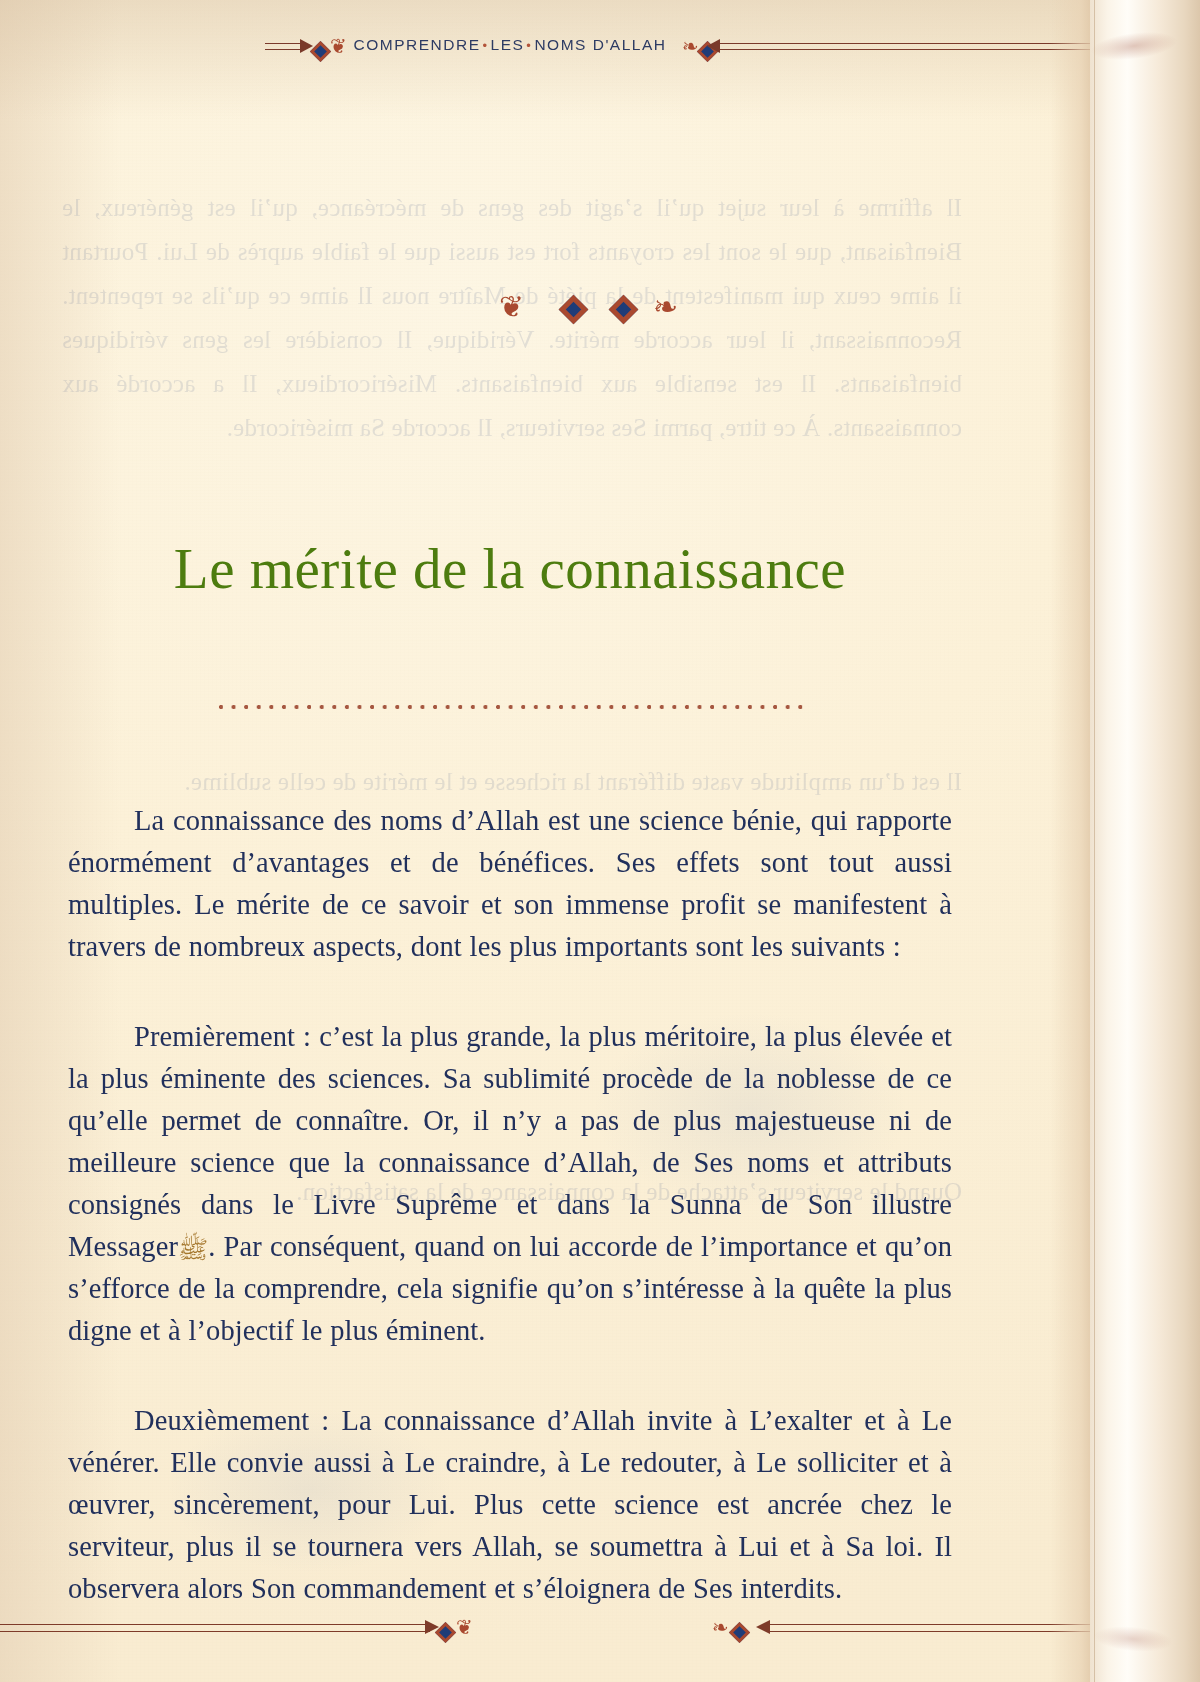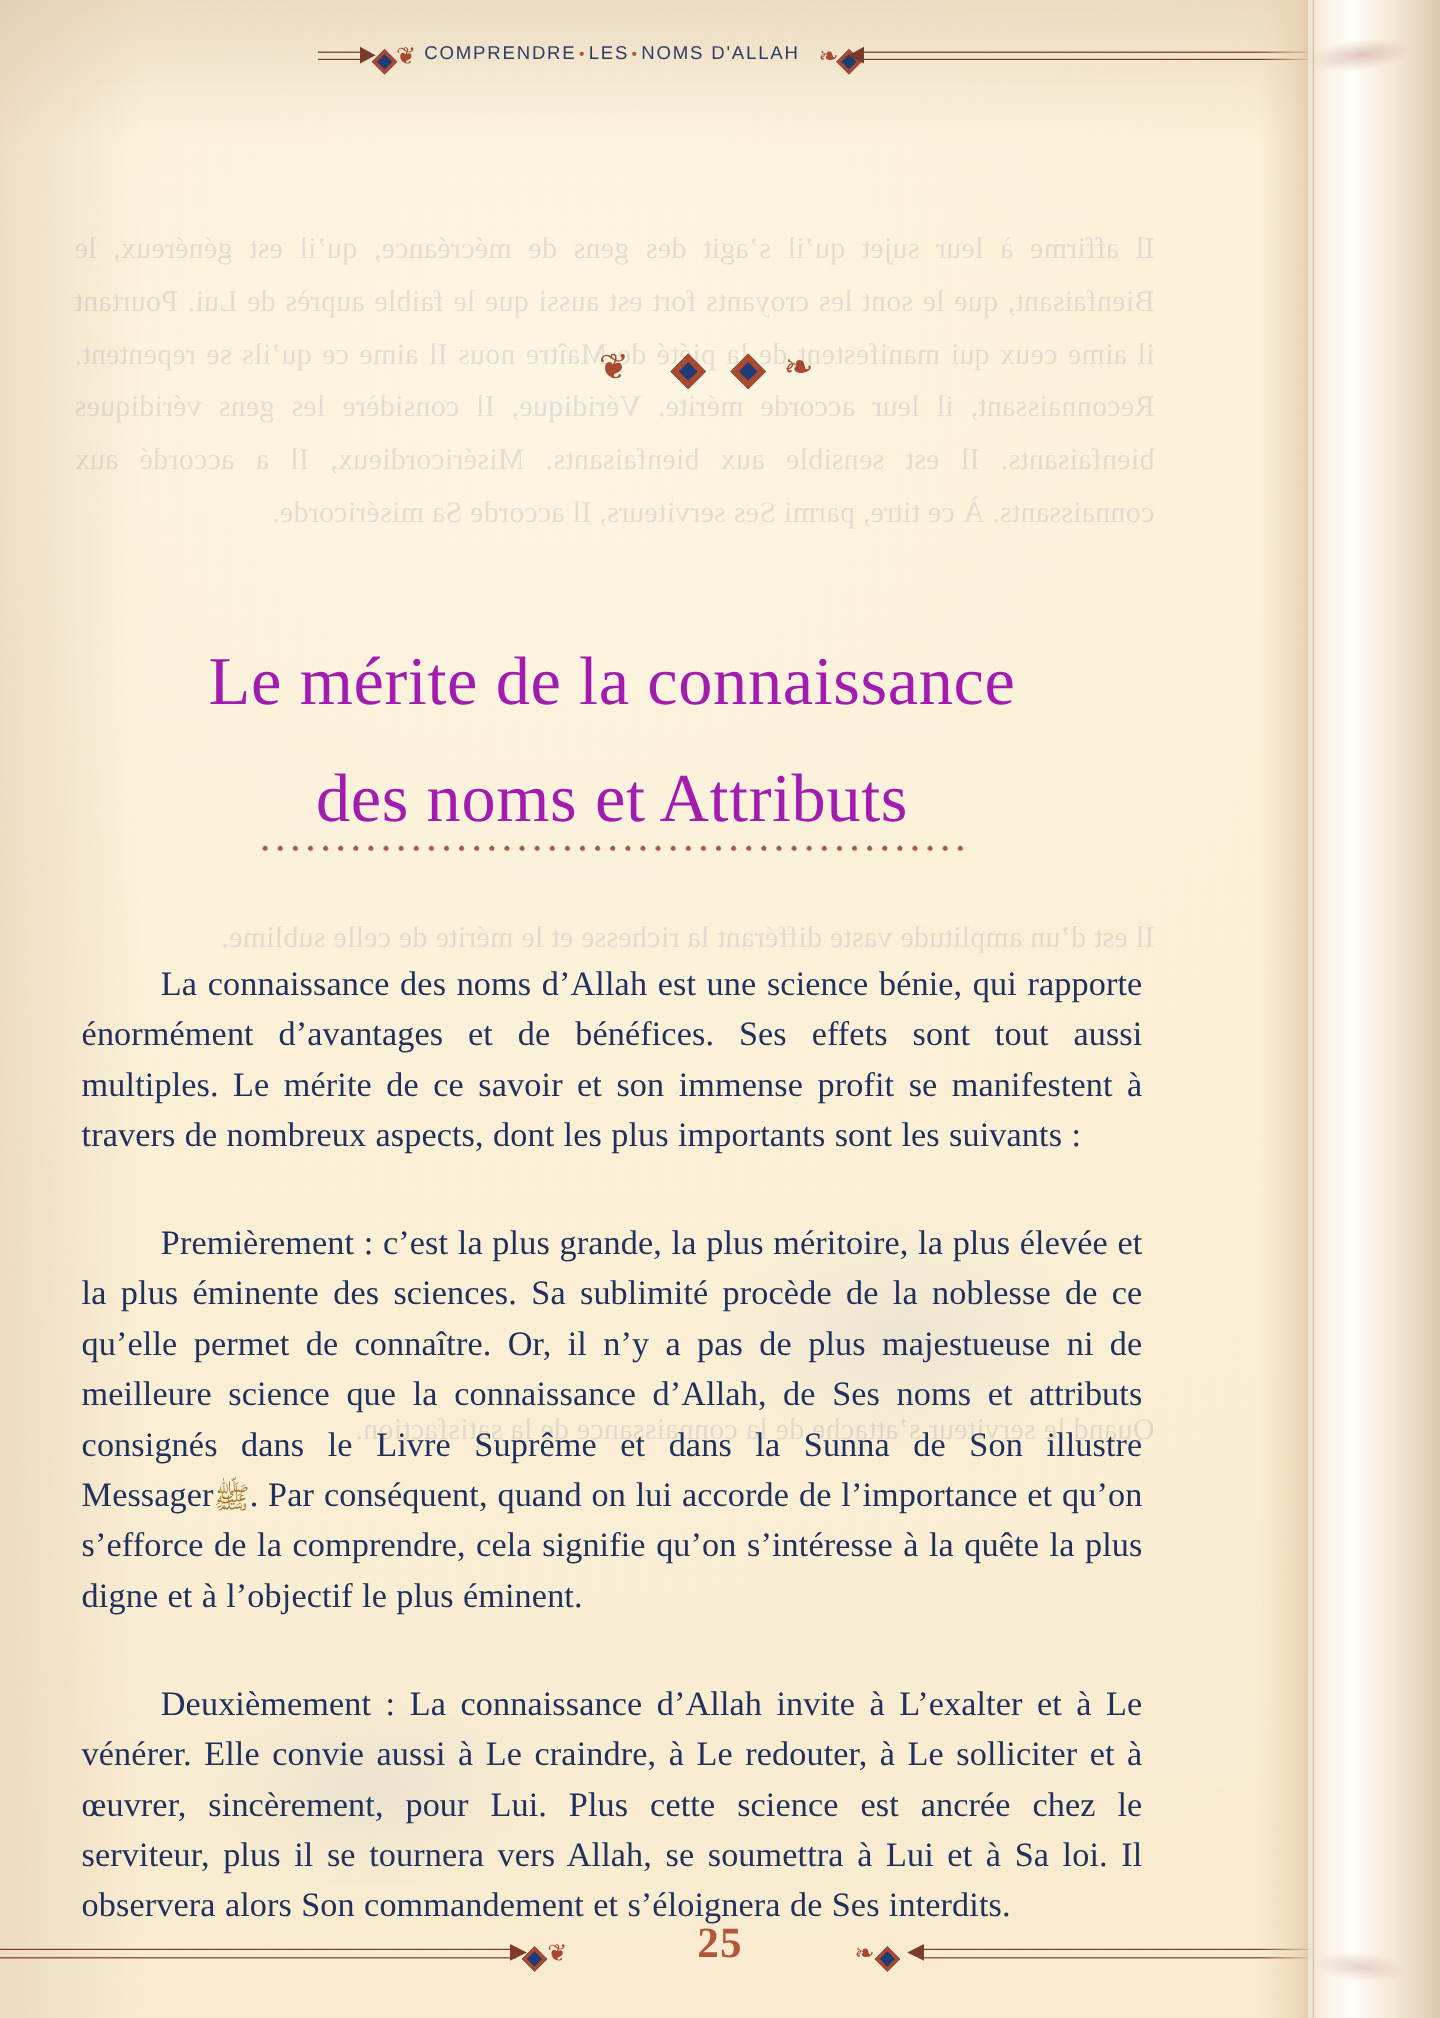--- a/index.html
+++ b/index.html
@@ -208,21 +208,21 @@
     transform: translateX(-50%);
     width: 230px; height: 44px;
   }
 
   
   .chapter-title {
     position: absolute;
     left: 68px; top: 482px;
     width: 884px;
     text-align: center;
-    color: #a21caf;
+    color: #4d7c0f;
     font-family: "Liberation Serif", "DejaVu Serif", serif;
     font-size: 57px;
     line-height: 97px;
     font-weight: 400;
     letter-spacing: .5px;
   }
   .chapter-title .l2 { letter-spacing: .5px; }
 
   .dotted-rule {
     position: absolute;
@@ -319,21 +319,20 @@
     <div class="orn-center">
       <div class="flourish" style="left:14px;top:4px;font-size:30px;">❦</div>
       <div class="diamond big" style="left:78px;top:11px;"></div>
       <div class="diamond big" style="left:128px;top:11px;"></div>
       <div class="flourish" style="left:168px;top:4px;font-size:30px;">❧</div>
     </div>
   </div>
 
   <h1 class="chapter-title">
     <span class="l1">Le mérite de la connaissance</span><br>
-    <span class="l2">des noms et Attributs</span>
   </h1>
   <div class="dotted-rule"></div>
 
   <div class="content" style="top:752px;">
     <p class="body indent">La connaissance des noms d’Allah est une science bénie, qui rapporte énormément d’avantages et de bénéfices. Ses effets sont tout aussi multiples. Le mérite de ce savoir et son immense profit se manifestent à travers de nombreux aspects, dont les plus importants sont les suivants :</p>
     <p class="body indent"><span>Premièrement : c’est la plus grande, la plus méritoire, la plus élevée et la plus éminente des sciences. Sa sublimité procède de la noblesse de ce qu’elle permet de connaître. Or, il n’y a pas de plus majestueuse ni de meilleure science que la connaissance d’Allah, de Ses noms et attributs consignés dans le Livre Suprême et dans la Sunna de Son illustre Messager</span><span class="saw">ﷺ</span><span>. Par conséquent, quand on lui accorde de l’importance et qu’on s’efforce de la comprendre, cela signifie qu’on s’intéresse à la quête la plus digne et à l’objectif le plus éminent.</span></p>
     <p class="body indent">Deuxièmement : La connaissance d’Allah invite à L’exalter et à Le vénérer. Elle convie aussi à Le craindre, à Le redouter, à Le solliciter et à œuvrer, sincèrement, pour Lui. Plus cette science est ancrée chez le serviteur, plus il se tournera vers Allah, se soumettra à Lui et à Sa loi. Il observera alors Son commandement et s’éloignera de Ses interdits.</p>
   </div>
 
   <div class="footer">
@@ -345,21 +344,20 @@
     <div class="flourish" style="left:456px;top:13px;">❦</div>
 
     <div class="flourish" style="left:712px;top:13px;">❧</div>
     <div class="diamond" style="left:732px;top:21px;"></div>
 
     <div class="ftr-arrow-r"></div>
     <div class="ftr-rule b-top"></div>
     <div class="ftr-rule b-bot"></div>
   </div>
 
-  <div class="page-number">25</div>
 
   <div class="gutter">
     <div class="gutter-fold"></div>
     <div class="gutter-sheet"></div>
     <div class="gutter-line"></div>
   </div>
   <div class="gutter-smudge"></div>
   <div class="gutter-smudge-2"></div>
 
 </div>

